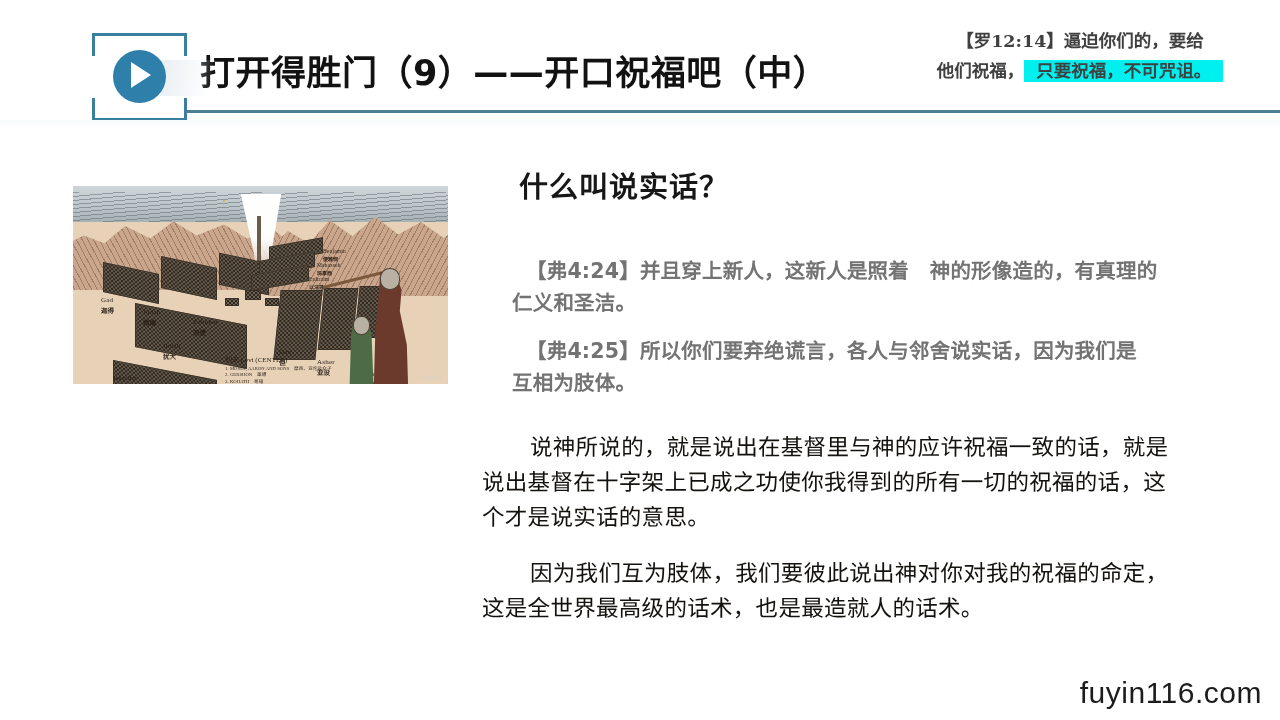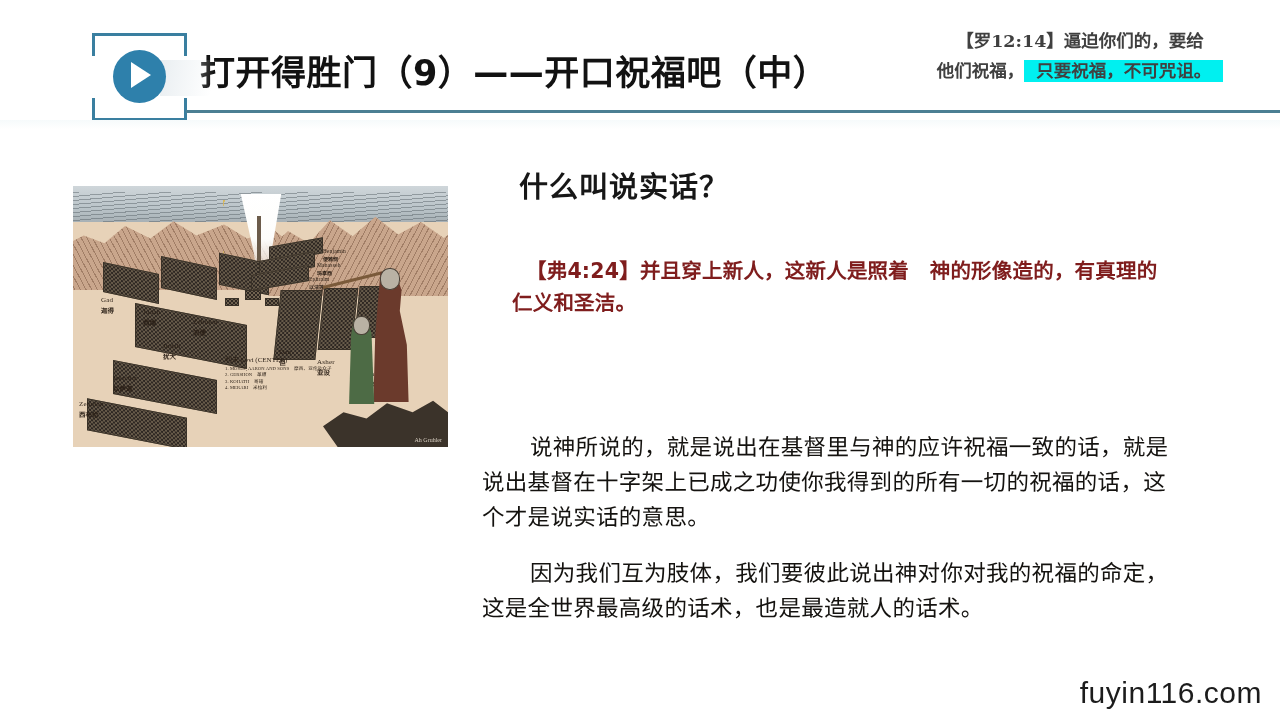--- a/index.html
+++ b/index.html
@@ -104,21 +104,21 @@
   }
   .verse-top .hl {
     background:#00f0f0;
     padding:1px 12px;
   }
 
   
   .picture {
     position:absolute;
     left:73px; top:186px;
-    width:375px; height:261px;
+    width:375px; height:198px;
     background:#737373;
     overflow:hidden;
   }
   .pic-sky {
     position:absolute; left:0; top:0;
     width:375px; height:42px;
     background:linear-gradient(180deg,#cfd6da 0%,#b9c3c8 55%,#9fa8ac 100%);
   }
   .pic-sky::after {
     content:"";
@@ -246,21 +246,21 @@
     left:519px; top:163px;
     font-size:29px;
     font-weight:bold;
     color:#171717;
     letter-spacing:1px;
     font-family:"DejaVu Sans","Liberation Sans",sans-serif;
   }
 
   .verse-body {
     position:absolute;
-    color:#7f1d1d;
+    color:#737373;
     font-size:20.5px;
     line-height:32px;
     font-weight:bold;
     font-family:"DejaVu Sans","Liberation Sans",sans-serif;
     letter-spacing:.2px;
   }
   #verse-eph-24 { left:512px; top:255px; width:660px; text-indent:14px; }
   #verse-eph-25 { left:512px; top:335px; width:640px; text-indent:14px; }
 
   .para {
@@ -404,20 +404,23 @@
     <div class="figure-small-head"></div>
     <div class="pic-sign">Ah Gruhler</div>
   </div>
 
   <div class="q-head">什么叫说实话？</div>
 
   <div class="verse-body" id="verse-eph-24">
     <span>【弗4:24】</span><span>并且穿上新人，这新人是照着　神的形像造的，有真理的仁义和圣洁。</span>
   </div>
 
+  <div class="verse-body" id="verse-eph-25">
+    <span>【弗4:25】</span><span>所以你们要弃绝谎言，各人与邻舍说实话，因为我们是互相为肢体。</span>
+  </div>
 
   <div class="para" id="para-1">说神所说的，就是说出在基督里与神的应许祝福一致的话，就是说出基督在十字架上已成之功使你我得到的所有一切的祝福的话，这个才是说实话的意思。</div>
 
   <div class="para" id="para-2">因为我们互为肢体，我们要彼此说出神对你对我的祝福的命定，这是全世界最高级的话术，也是最造就人的话术。</div>
 
   <div class="watermark">fuyin116.com</div>
 
 </div>
 
 </body></html>

